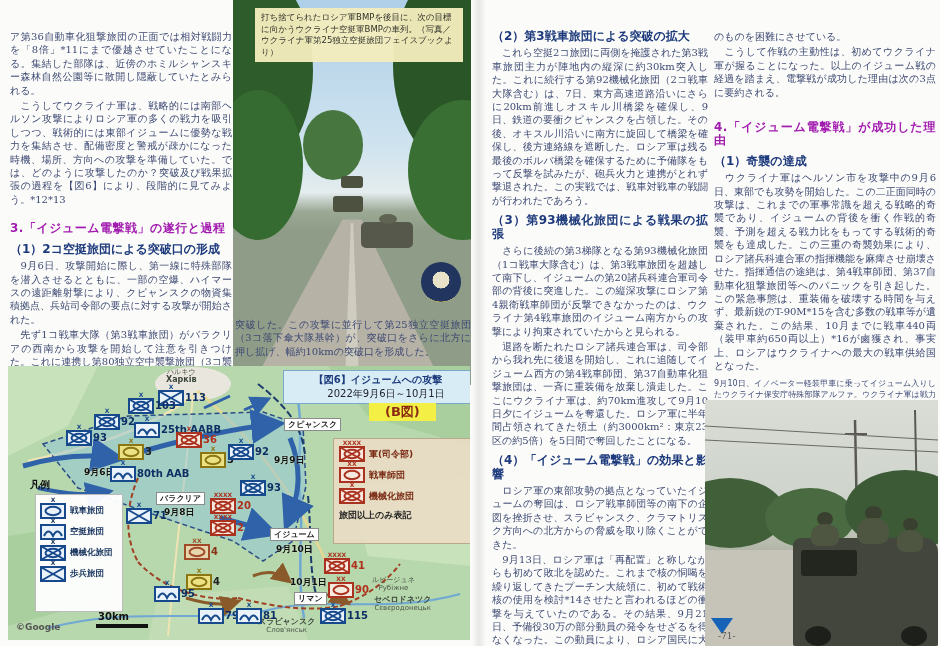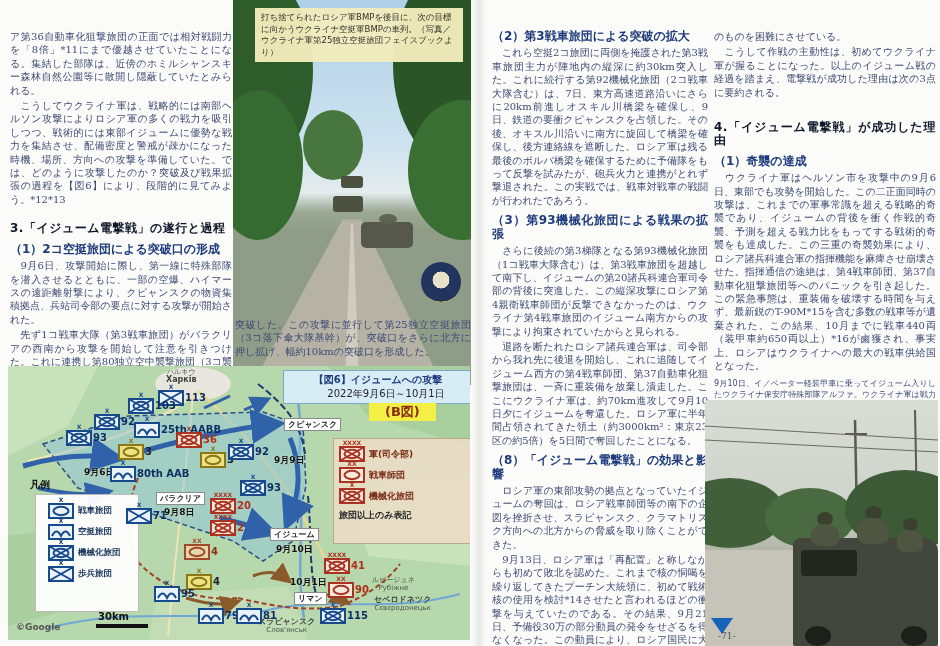--- a/index.html
+++ b/index.html
@@ -3,21 +3,21 @@
 <meta charset="utf-8">
 <style>
   html,body{margin:0;padding:0;}
   body{width:940px;height:646px;position:relative;background:#fbfbf9;overflow:hidden;
        font-family:"DejaVu Serif",serif;}
   .gutter{position:absolute;left:472px;top:0;width:14px;height:646px;
           background:linear-gradient(90deg,rgba(0,0,0,0) 0%,rgba(0,0,0,.08) 50%,rgba(0,0,0,0) 100%);}
   .col{position:absolute;}
   .jp{font-size:10px;line-height:13.4px;color:#3e4a74;text-align:justify;}
   .jp p{margin:0 0 2px 0;}
-  .h-red{font-family:"DejaVu Sans",sans-serif;font-weight:bold;font-size:12px;color:#0f172a;
+  .h-red{font-family:"DejaVu Sans",sans-serif;font-weight:bold;font-size:12px;color:#a21caf;
          margin:16px 0 5px 0;letter-spacing:.5px;}
   .h-navy{font-family:"DejaVu Sans",sans-serif;font-weight:bold;font-size:12px;color:#1d3a7c;
           margin:7px 0 3px 0;}
   
   .photo1{position:absolute;left:233px;top:0;width:238px;height:385px;overflow:hidden;
           background:linear-gradient(#aecfe8 0%,#cfe3ef 38%,#e4ecee 50%,#9aa894 55%,#8f9c88 60%);}
   .blob{position:absolute;border-radius:50%;}
   .road1{position:absolute;left:0;top:0;width:100%;height:100%;
          clip-path:polygon(46% 57%,54% 57%,88% 100%,8% 100%);background:#b6b2a6;}
   .roadline{position:absolute;left:0;top:0;width:100%;height:100%;
@@ -37,21 +37,21 @@
             text-shadow:0 0 2px #d8ead2;}
   .map-town{position:absolute;font-size:7px;color:#4c584c;text-align:center;line-height:8px;white-space:nowrap;}
   .map-town b{font-size:8px;color:#3c463c;}
   .figcap{position:absolute;left:275px;top:4px;width:188px;background:#d8ecf6;border:1px solid #7aa8c8;
           text-align:center;padding:2px 0;}
   .figcap .l1{font-size:10px;font-weight:bold;color:#1d3a7c;}
   .figcap .l2{font-size:10px;color:#223;padding-left:16px;}
   .bzu{position:absolute;left:361px;top:37px;background:#f3ef44;color:#8c2b14;font-weight:bold;
        font-size:13px;padding:0 16px;}
   .legendL{position:absolute;left:27px;top:128px;width:78px;height:110px;background:rgba(255,255,255,.95);
-           border:1px solid #bbb;padding:3px 12px;}
+           border:1px solid #bbb;padding:3px 4px;}
   .legendL-title{position:absolute;left:22px;top:112px;font-size:10px;font-weight:bold;color:#111;}
   .lrow{display:flex;align-items:center;gap:4px;margin:5px 0;}
   .lrow .lbl{font-size:8.5px;font-weight:bold;color:#17335c;white-space:nowrap;}
   .legendR{position:absolute;left:325px;top:72px;width:138px;height:100px;background:rgba(232,220,196,.92);
            border:1px solid #b9a98a;padding:2px 5px;}
   .legendR .lbl{color:#7a2a14;font-size:9px;}
   .legendR .note{font-size:9px;font-weight:bold;color:#222;margin-top:3px;}
   .gwrap{position:relative;display:inline-block;}
   .gech{position:absolute;top:-7px;left:0;width:26px;text-align:center;font-size:6px;font-weight:bold;line-height:7px;}
   .unit{position:absolute;}
@@ -414,21 +414,21 @@
   <div class="scalebar"></div>
   <div class="google">©Google</div>
 </div>
 
 <div class="col jp" style="left:492px;top:30px;width:216px;">
   <div class="h-navy" style="margin-top:0">（2）第3戦車旅団による突破の拡大</div>
   <p>　これら空挺2コ旅団に両側を掩護された第3戦車旅団主力が陣地内の縦深に約30km突入した。これに続行する第92機械化旅団（2コ戦車大隊含む）は、7日、東方高速道路沿いにさらに20km前進しオスキル川橋梁を確保し、9日、鉄道の要衝クピャンスクを占領した。その後、オキスル川沿いに南方に旋回して橋梁を確保し、後方連絡線を遮断した。ロシア軍は残る最後のボルバ橋梁を確保するために予備隊をもって反撃を試みたが、砲兵火力と連携がとれず撃退された。この実戦では、戦車対戦車の戦闘が行われたであろう。</p>
   <div class="h-navy">（3）第93機械化旅団による戦果の拡張</div>
   <p>　さらに後続の第3梯隊となる第93機械化旅団（1コ戦車大隊含む）は、第3戦車旅団を超越して南下し、イジュームの第20諸兵科連合軍司令部の背後に突進した。この縦深攻撃にロシア第4親衛戦車師団が反撃できなかったのは、ウクライナ第4戦車旅団のイジューム南方からの攻撃により拘束されていたからと見られる。</p>
   <p>　退路を断たれたロシア諸兵連合軍は、司令部から我れ先に後退を開始し、これに追随してイジューム西方の第4戦車師団、第37自動車化狙撃旅団は、一斉に重装備を放棄し潰走した。ここにウクライナ軍は、約70km進攻して9月10日夕にイジュームを奪還した。ロシア軍に半年間占領されてきた領土（約3000km²：東京23区の約5倍）を5日間で奪回したことになる。</p>
-  <div class="h-navy">（8）「イジューム電撃戦」の効果と影響</div>
+  <div class="h-navy">（4）「イジューム電撃戦」の効果と影響</div>
   <p>　ロシア軍の東部攻勢の拠点となっていたイジュームの奪回は、ロシア戦車師団等の南下の企図を挫折させ、スラビャンスク、クラマトリスク方向への北方からの脅威を取り除くことができた。</p>
   <p>　9月13日、ロシア軍は「再配置」と称しながらも初めて敗北を認めた。これまで核の恫喝を繰り返してきたプーチン大統領に、初めて戦術核の使用を検討*14させたと言われるほどの衝撃を与えていたのである。その結果、9月21日、予備役30万の部分動員の発令をせざるを得なくなった。この動員により、ロシア国民に大きな疑念を与え、さらなる動員による戦争継続そ</p>
 </div>
 
 <div class="col jp" style="left:714px;top:30px;width:222px;">
   <p>のものを困難にさせている。</p>
   <p>　こうして作戦の主動性は、初めてウクライナ軍が握ることになった。以上のイジューム戦の経過を踏まえ、電撃戦が成功した理由は次の3点に要約される。</p>
   <div class="h-red" style="margin-top:22px">4.「イジューム電撃戦」が成功した理由</div>
   <div class="h-navy">（1）奇襲の達成</div>
   <p>　ウクライナ軍はヘルソン市を攻撃中の9月6日、東部でも攻勢を開始した。この二正面同時の攻撃は、これまでの軍事常識を超える戦略的奇襲であり、イジュームの背後を衝く作戦的奇襲、予測を超える戦力比をもってする戦術的奇襲をも達成した。この三重の奇襲効果により、ロシア諸兵科連合軍の指揮機能を麻痺させ崩壊させた。指揮通信の途絶は、第4戦車師団、第37自動車化狙撃旅団等へのパニックを引き起した。この緊急事態は、重装備を破壊する時間を与えず、最新鋭のT-90M*15を含む多数の戦車等が遺棄された。この結果、10月までに戦車440両（装甲車約650両以上）*16が鹵獲され、事実上、ロシアはウクライナへの最大の戦車供給国となった。</p>

